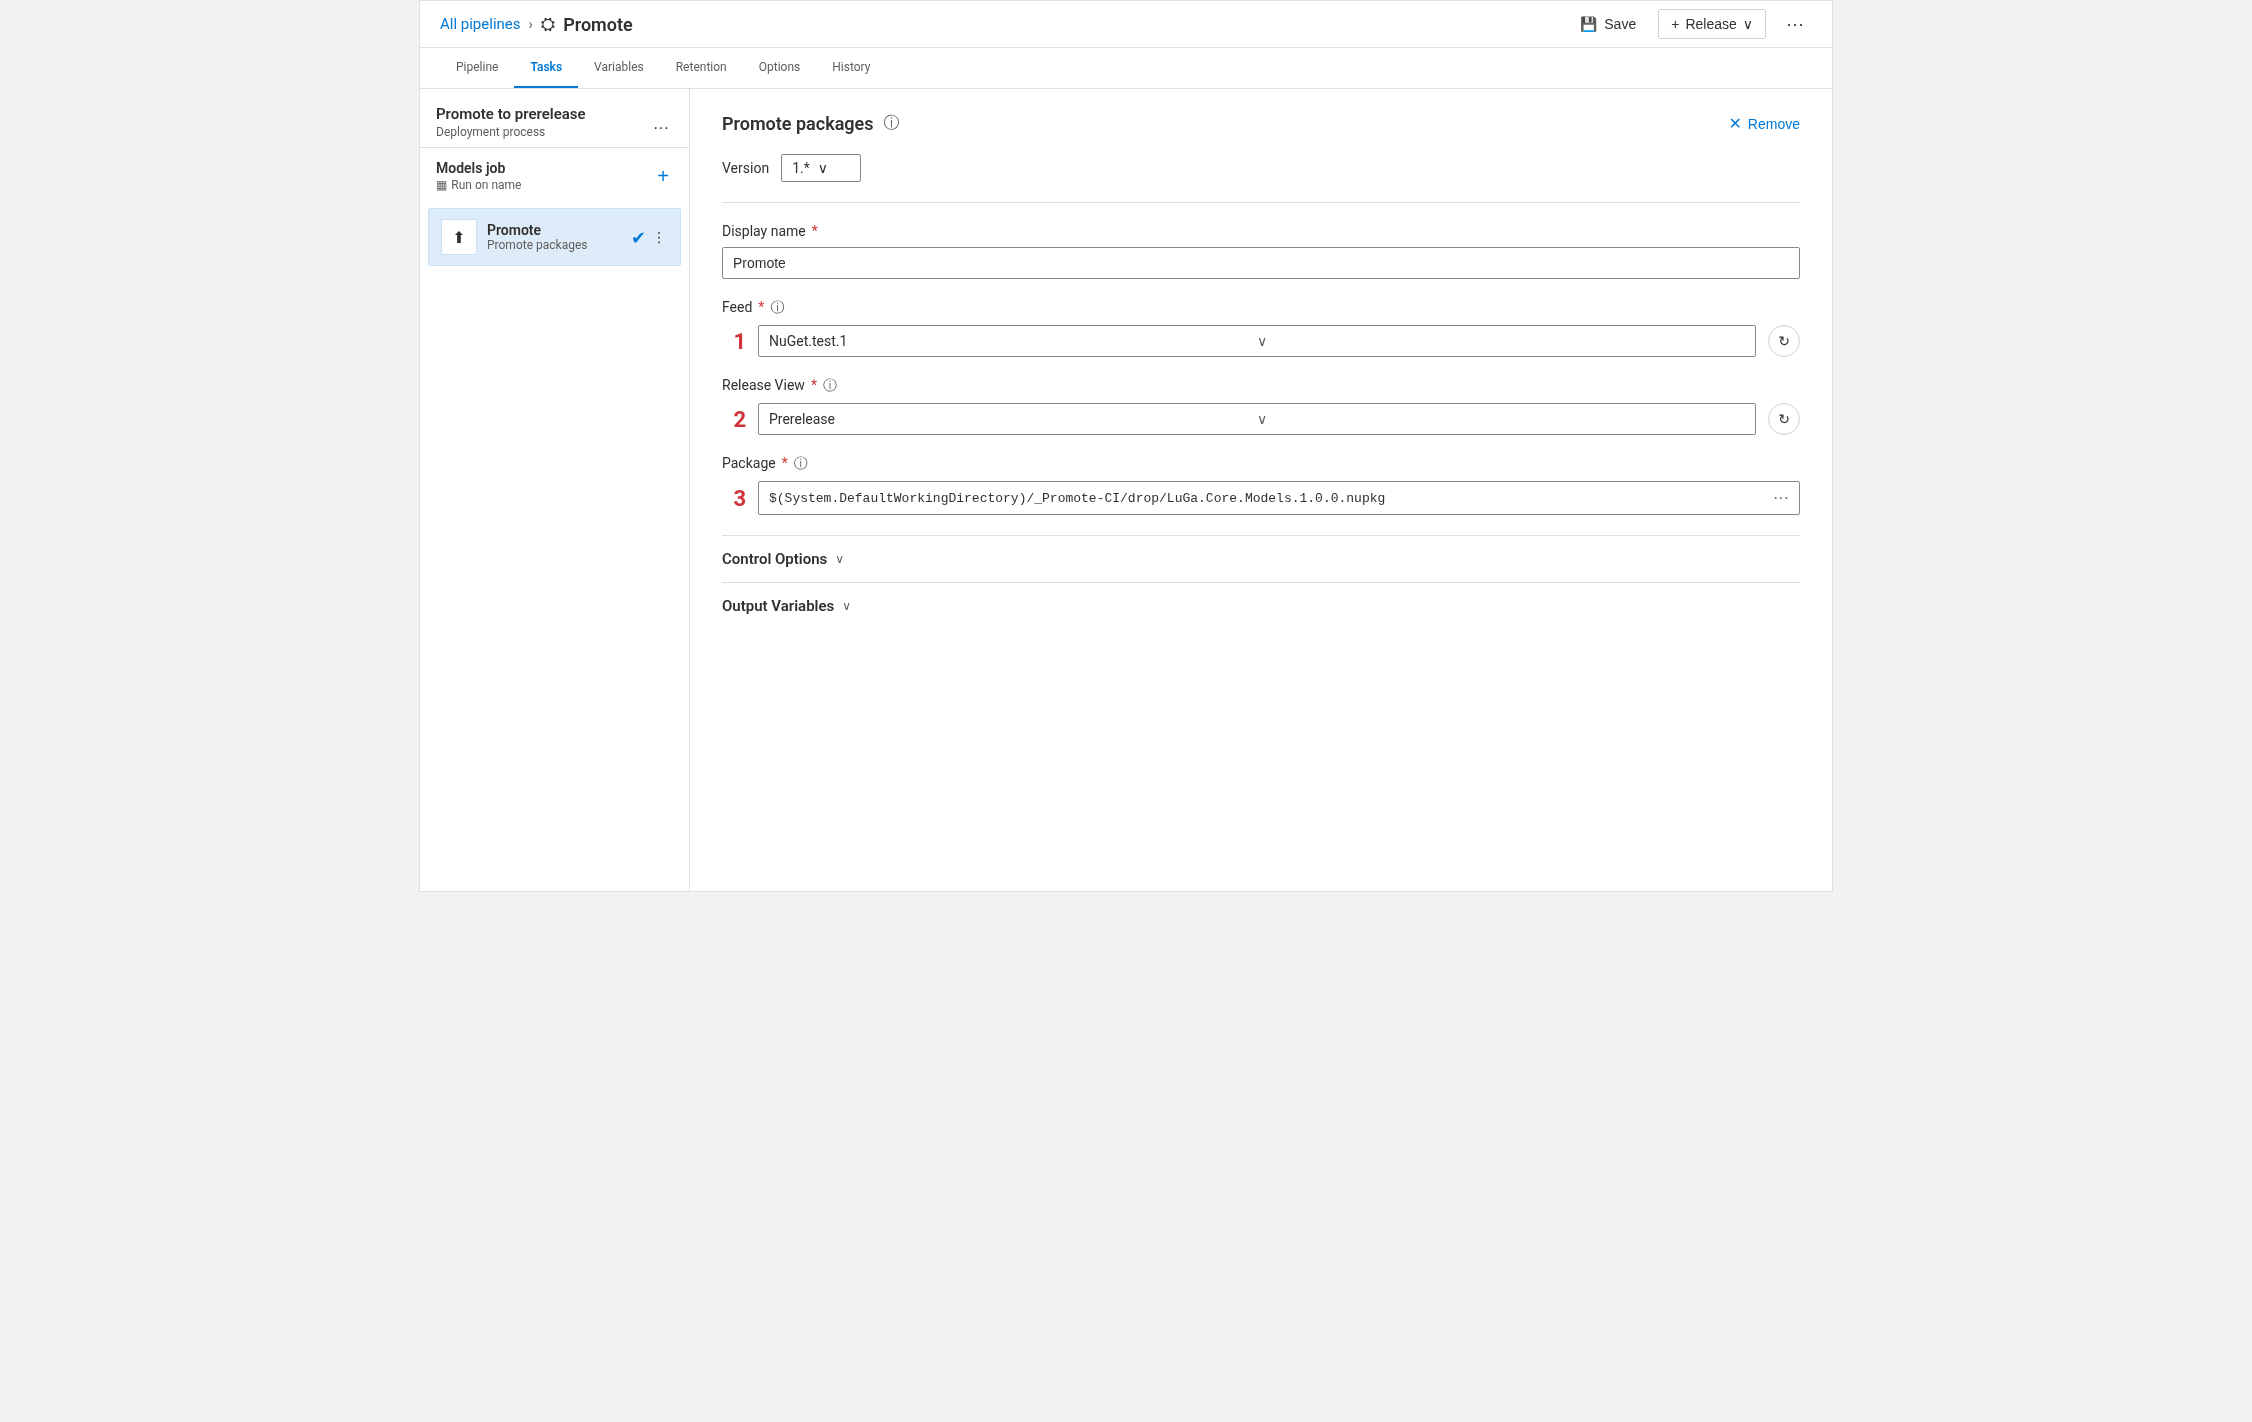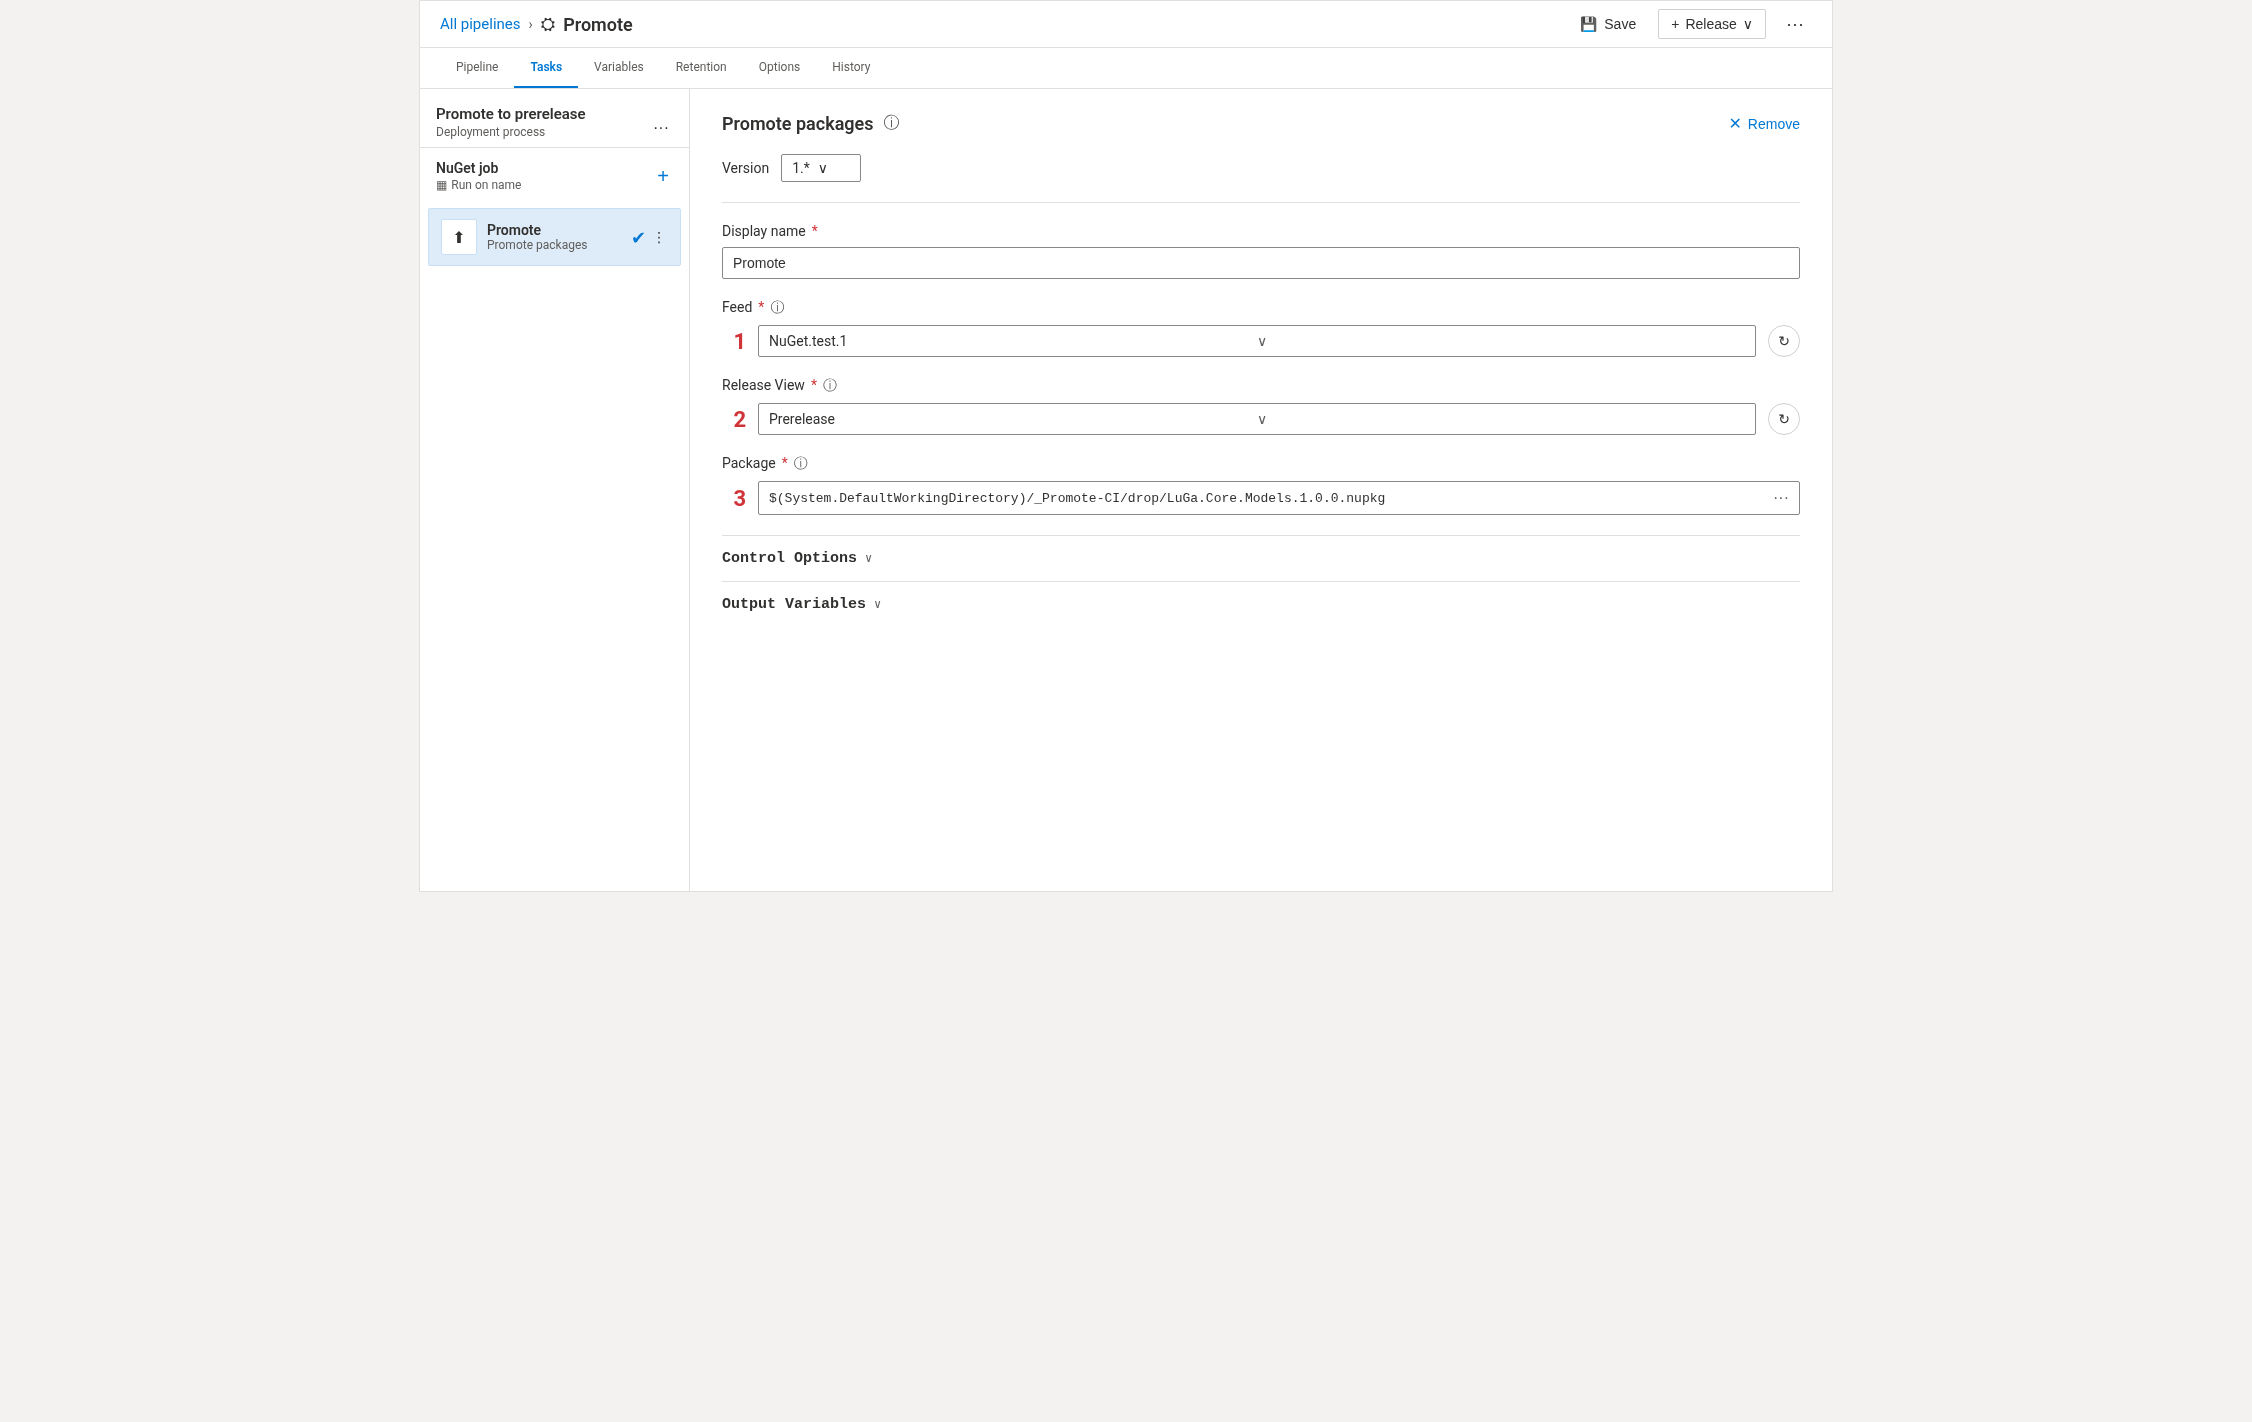--- a/index.html
+++ b/index.html
@@ -396,21 +396,20 @@
     
     .collapsible-section {
       border-top: 1px solid #e1dfdd;
       padding: 14px 0;
     }
     .collapsible-header {
       display: flex;
       align-items: center;
       gap: 8px;
       cursor: pointer;
-      font-family: Liberation Mono, monospace;
     }
     .collapsible-title {
       font-size: 15px;
       font-weight: 600;
       color: #323130;
     }
     .chevron-icon { font-size: 12px; color: #605e5c; }
   </style>
 </head>
 <body>
@@ -456,21 +455,21 @@
         <div>
           <div class="sidebar-title">Promote to prerelease</div>
           <div class="sidebar-subtitle">Deployment process</div>
         </div>
         <button class="sidebar-more-btn">···</button>
       </div>
 
       <div class="agent-job-section">
         <div class="agent-job-left">
           <div class="agent-job-info">
-            <div class="agent-job-title">NuGet job</div>
+            <div class="agent-job-title">Models job</div>
             <div class="agent-job-sub">
               <span>▦</span>
               <span>Run on name</span>
             </div>
           </div>
         </div>
         <button class="add-btn">+</button>
       </div>
 
       <div class="task-item">

